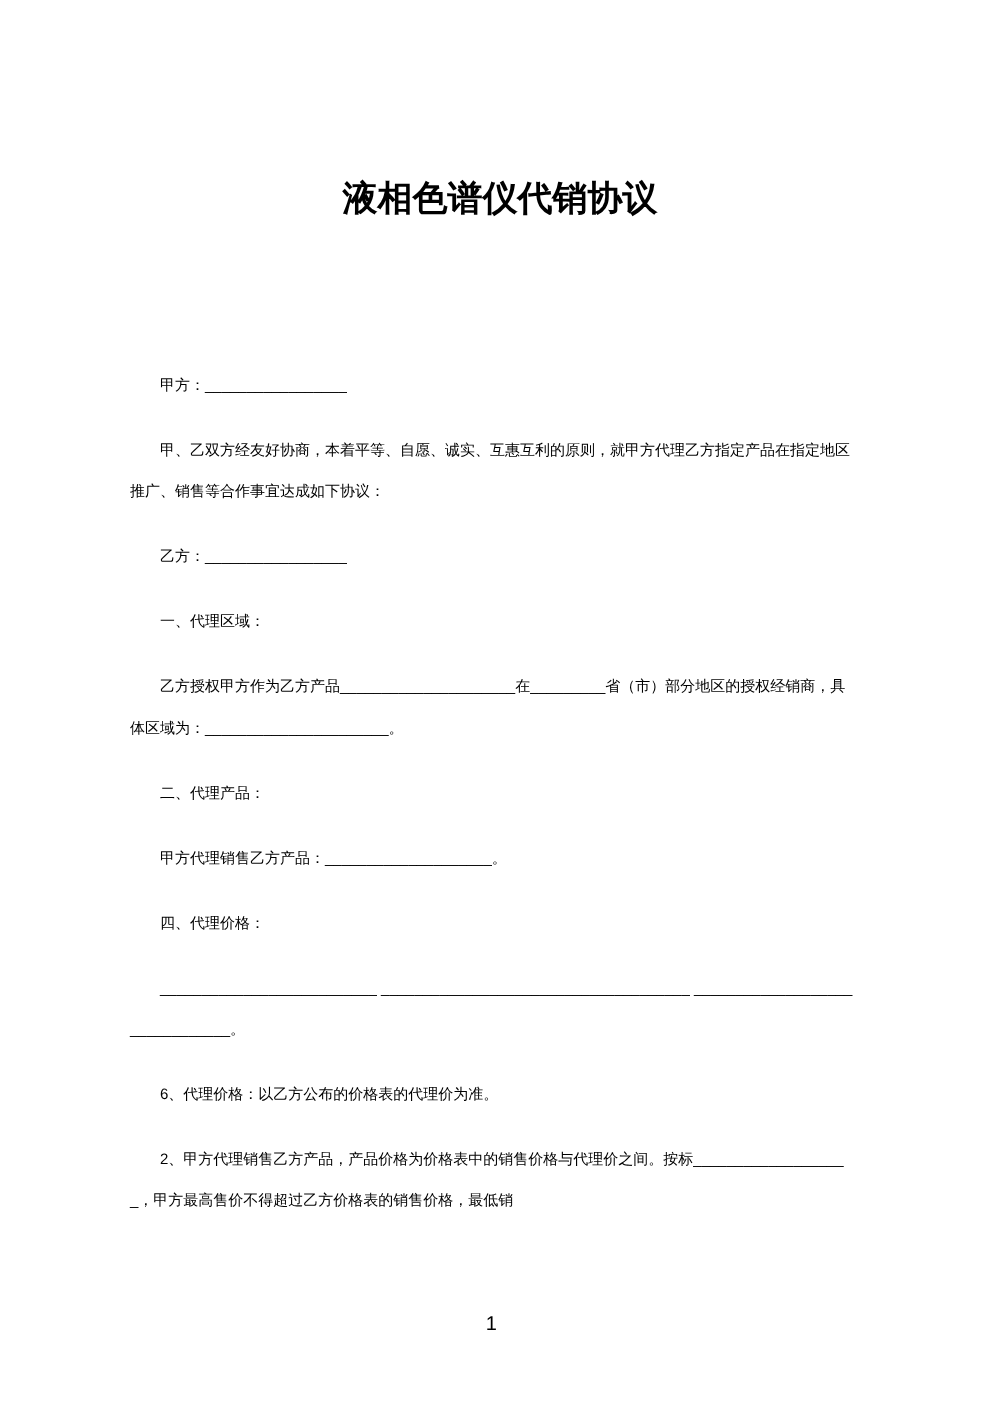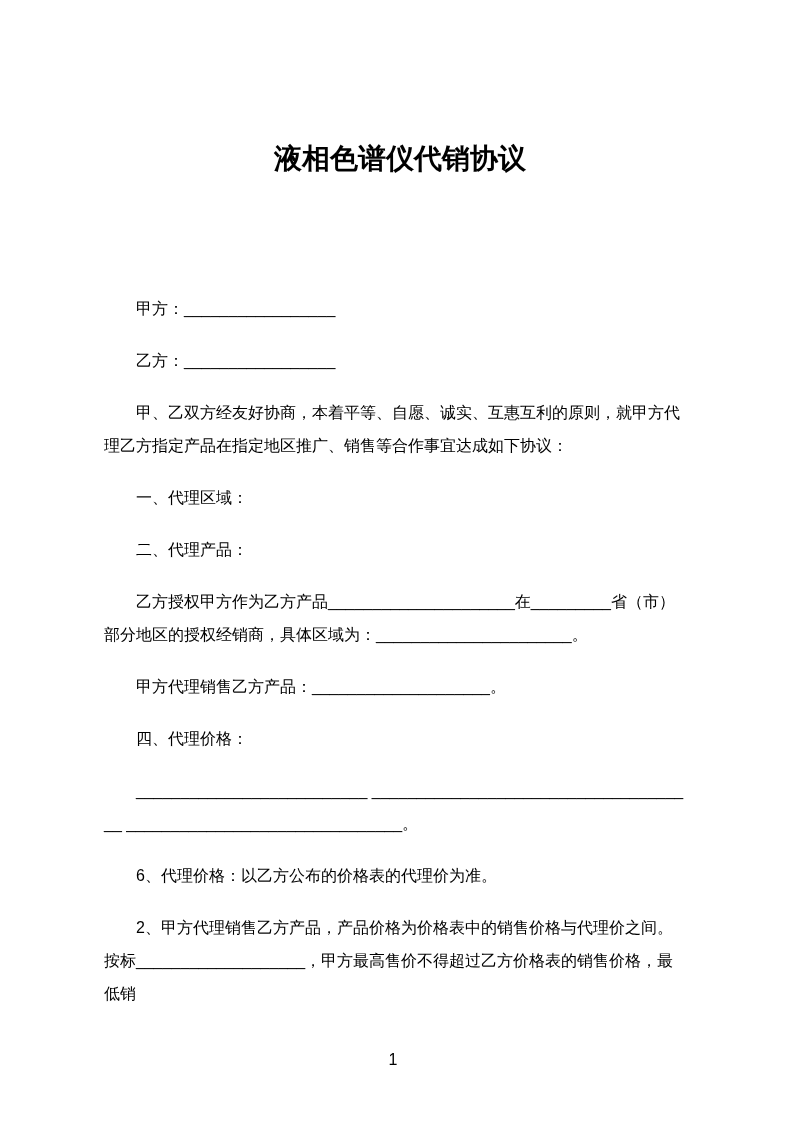--- a/index.html
+++ b/index.html
@@ -23,21 +23,21 @@
   }
   .doc-title {
     font-size: 28px;
     font-weight: bold;
     line-height: 37px;
     text-align: center;
     margin: 0 0 115px 0;
     letter-spacing: 0px;
   }
   .para {
-    font-size: 16px;
+    font-size: 12px;
     line-height: 33px;
     margin: 0 11px 19px 0;
     text-indent: 2em;
     word-break: break-all;
     overflow-wrap: anywhere;
     text-align: left;
   }
   .page-number {
     position: absolute;
     left: 0;
@@ -49,25 +49,25 @@
   }
 </style>
 </head>
 <body>
 
 <div class="page">
   <div class="content">
     <h1 class="doc-title">液相色谱仪代销协议</h1>
 
     <p class="para">甲方：_________________</p>
+    <p class="para">甲、乙双方经友好协商，本着平等、自愿、诚实、互惠互利的原则，就甲方代理乙方指定产品在指定地区推广、销售等合作事宜达成如下协议：</p>
     <p class="para">乙方：_________________</p>
-    <p class="para">甲、乙双方经友好协商，本着平等、自愿、诚实、互惠互利的原则，就甲方代理乙方指定产品在指定地区推广、销售等合作事宜达成如下协议：</p>
     <p class="para">一、代理区域：</p>
+    <p class="para">乙方授权甲方作为乙方产品_____________________在_________省（市）部分地区的授权经销商，具体区域为：______________________。</p>
     <p class="para">二、代理产品：</p>
-    <p class="para">乙方授权甲方作为乙方产品_____________________在_________省（市）部分地区的授权经销商，具体区域为：______________________。</p>
     <p class="para">甲方代理销售乙方产品：____________________。</p>
     <p class="para">四、代理价格：</p>
     <p class="para">__________________________ _____________________________________ _______________________________。</p>
     <p class="para">6、代理价格：以乙方公布的价格表的代理价为准。</p>
     <p class="para">2、甲方代理销售乙方产品，产品价格为价格表中的销售价格与代理价之间。按标___________________，甲方最高售价不得超过乙方价格表的销售价格，最低销</p>
   </div>
 
   <div class="page-number">1</div>
 </div>
 

